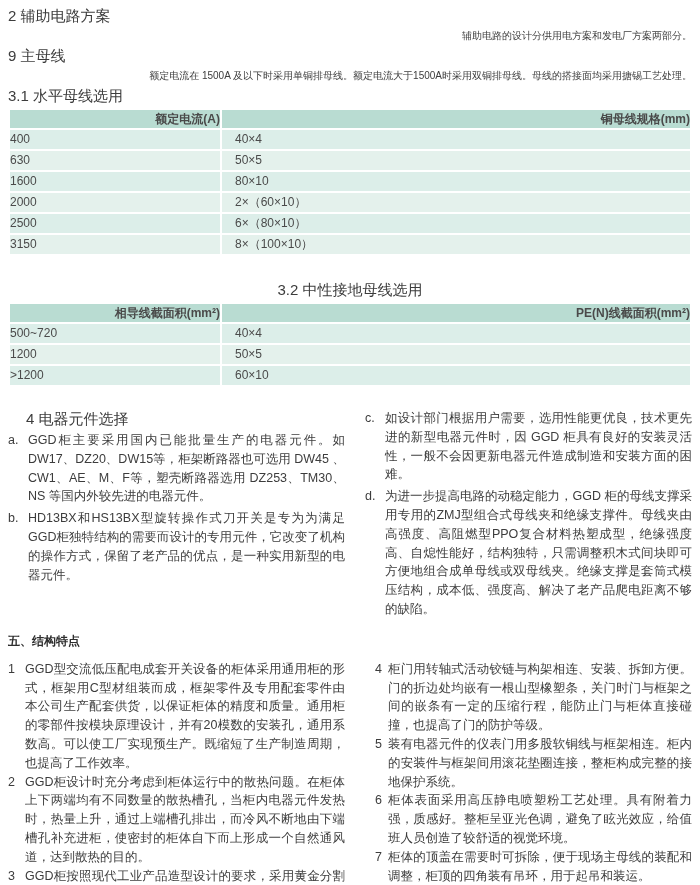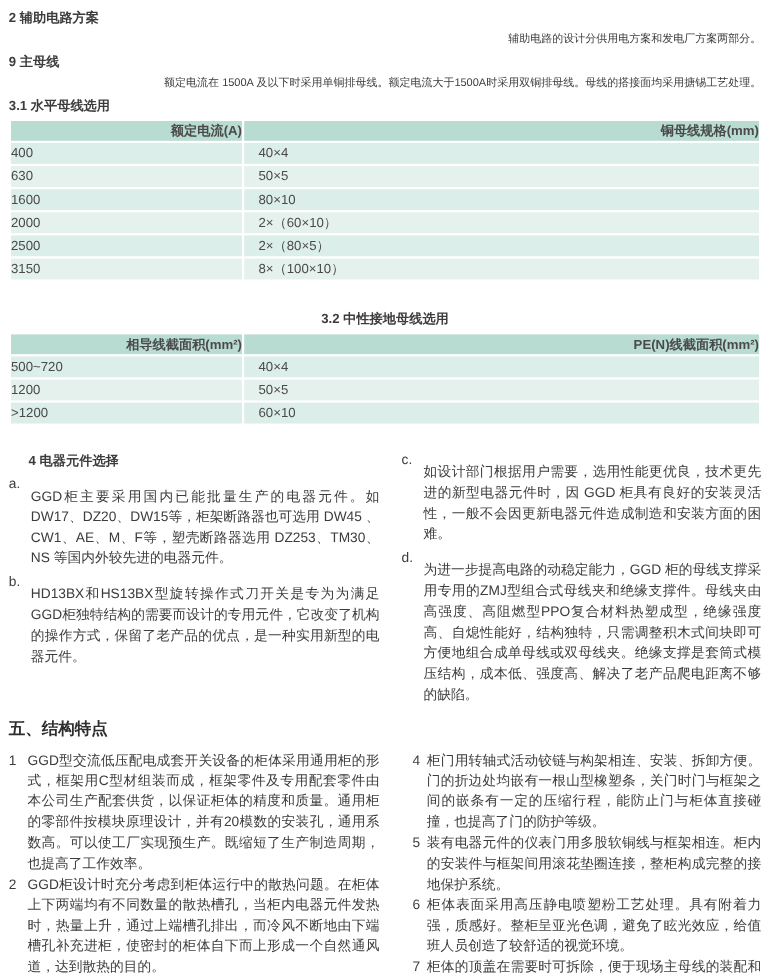--- a/index.html
+++ b/index.html
@@ -11,21 +11,21 @@
     --page-bg:#ffffff;
   }
   *{margin:0;padding:0;box-sizing:border-box;}
   html,body{background:var(--page-bg);}
   body{
     width:700px;height:885px;overflow:hidden;
     font-family:"Liberation Sans","DejaVu Sans",sans-serif;
     color:var(--text-color);
   }
   .page{padding:6px 8px 0 8px;}
-  .h{font-size:12px;line-height:20px;color:var(--text-color);font-weight:bold;}
+  .h{font-size:15px;line-height:20px;color:var(--text-color);}
   .body-p{font-size:10px;line-height:20px;padding-left:10px;text-align:right;}
   
   table.datatable{
     width:100%;
     border-collapse:separate;
     border-spacing:2px;
     margin-top:2px;
     font-size:12px;
     color:var(--table-text-color);
   }
@@ -44,28 +44,28 @@
   
   .gap-l{margin-top:24px;text-align:center;}
   
   .twocol{display:flex;gap:20px;align-items:flex-start;}
   .col-left{flex:0 0 337px;}
   .col-right{flex:1;}
   .s4-head{padding-left:18px;margin-bottom:2px;}
   
   .li{display:flex;font-size:12.5px;line-height:18.8px;margin-bottom:3px;}
   .li .mk{flex:0 0 20px;}
-  .li .tx{flex:1;text-align:justify;margin-top:11px;}
+  .li .tx{flex:1;text-align:justify;}
   .li-num{display:flex;font-size:12.5px;line-height:18.8px;margin-bottom:0;}
   .li-num .mk{flex:0 0 17px;}
   .li-num .tx{flex:1;text-align:justify;}
   .col-right .li-num{padding-left:10px;}
   .col-right .li-num .mk{flex:0 0 13px;}
   .h5{
-    font-size:15px;font-weight:bold;line-height:20px;
+    font-size:12px;font-weight:bold;line-height:20px;
     margin-top:9px;margin-bottom:9px;color:#2e2e2e;
   }
   .sec4{margin-top:22px;}
 </style>
 </head>
 <body>
 
 <div class="page">
 
   <p class="h">2 辅助电路方案</p>
@@ -99,21 +99,21 @@
       <tr>
         <td>1600</td>
         <td>80×10</td>
       </tr>
       <tr>
         <td>2000</td>
         <td>2×（60×10）</td>
       </tr>
       <tr>
         <td>2500</td>
-        <td>2×（80×5）</td>
+        <td>6×（80×10）</td>
       </tr>
       <tr>
         <td>3150</td>
         <td>8×（100×10）</td>
       </tr>
     </tbody>
   </table>
 
   <p class="h gap-l">3.2 中性接地母线选用</p>
 

